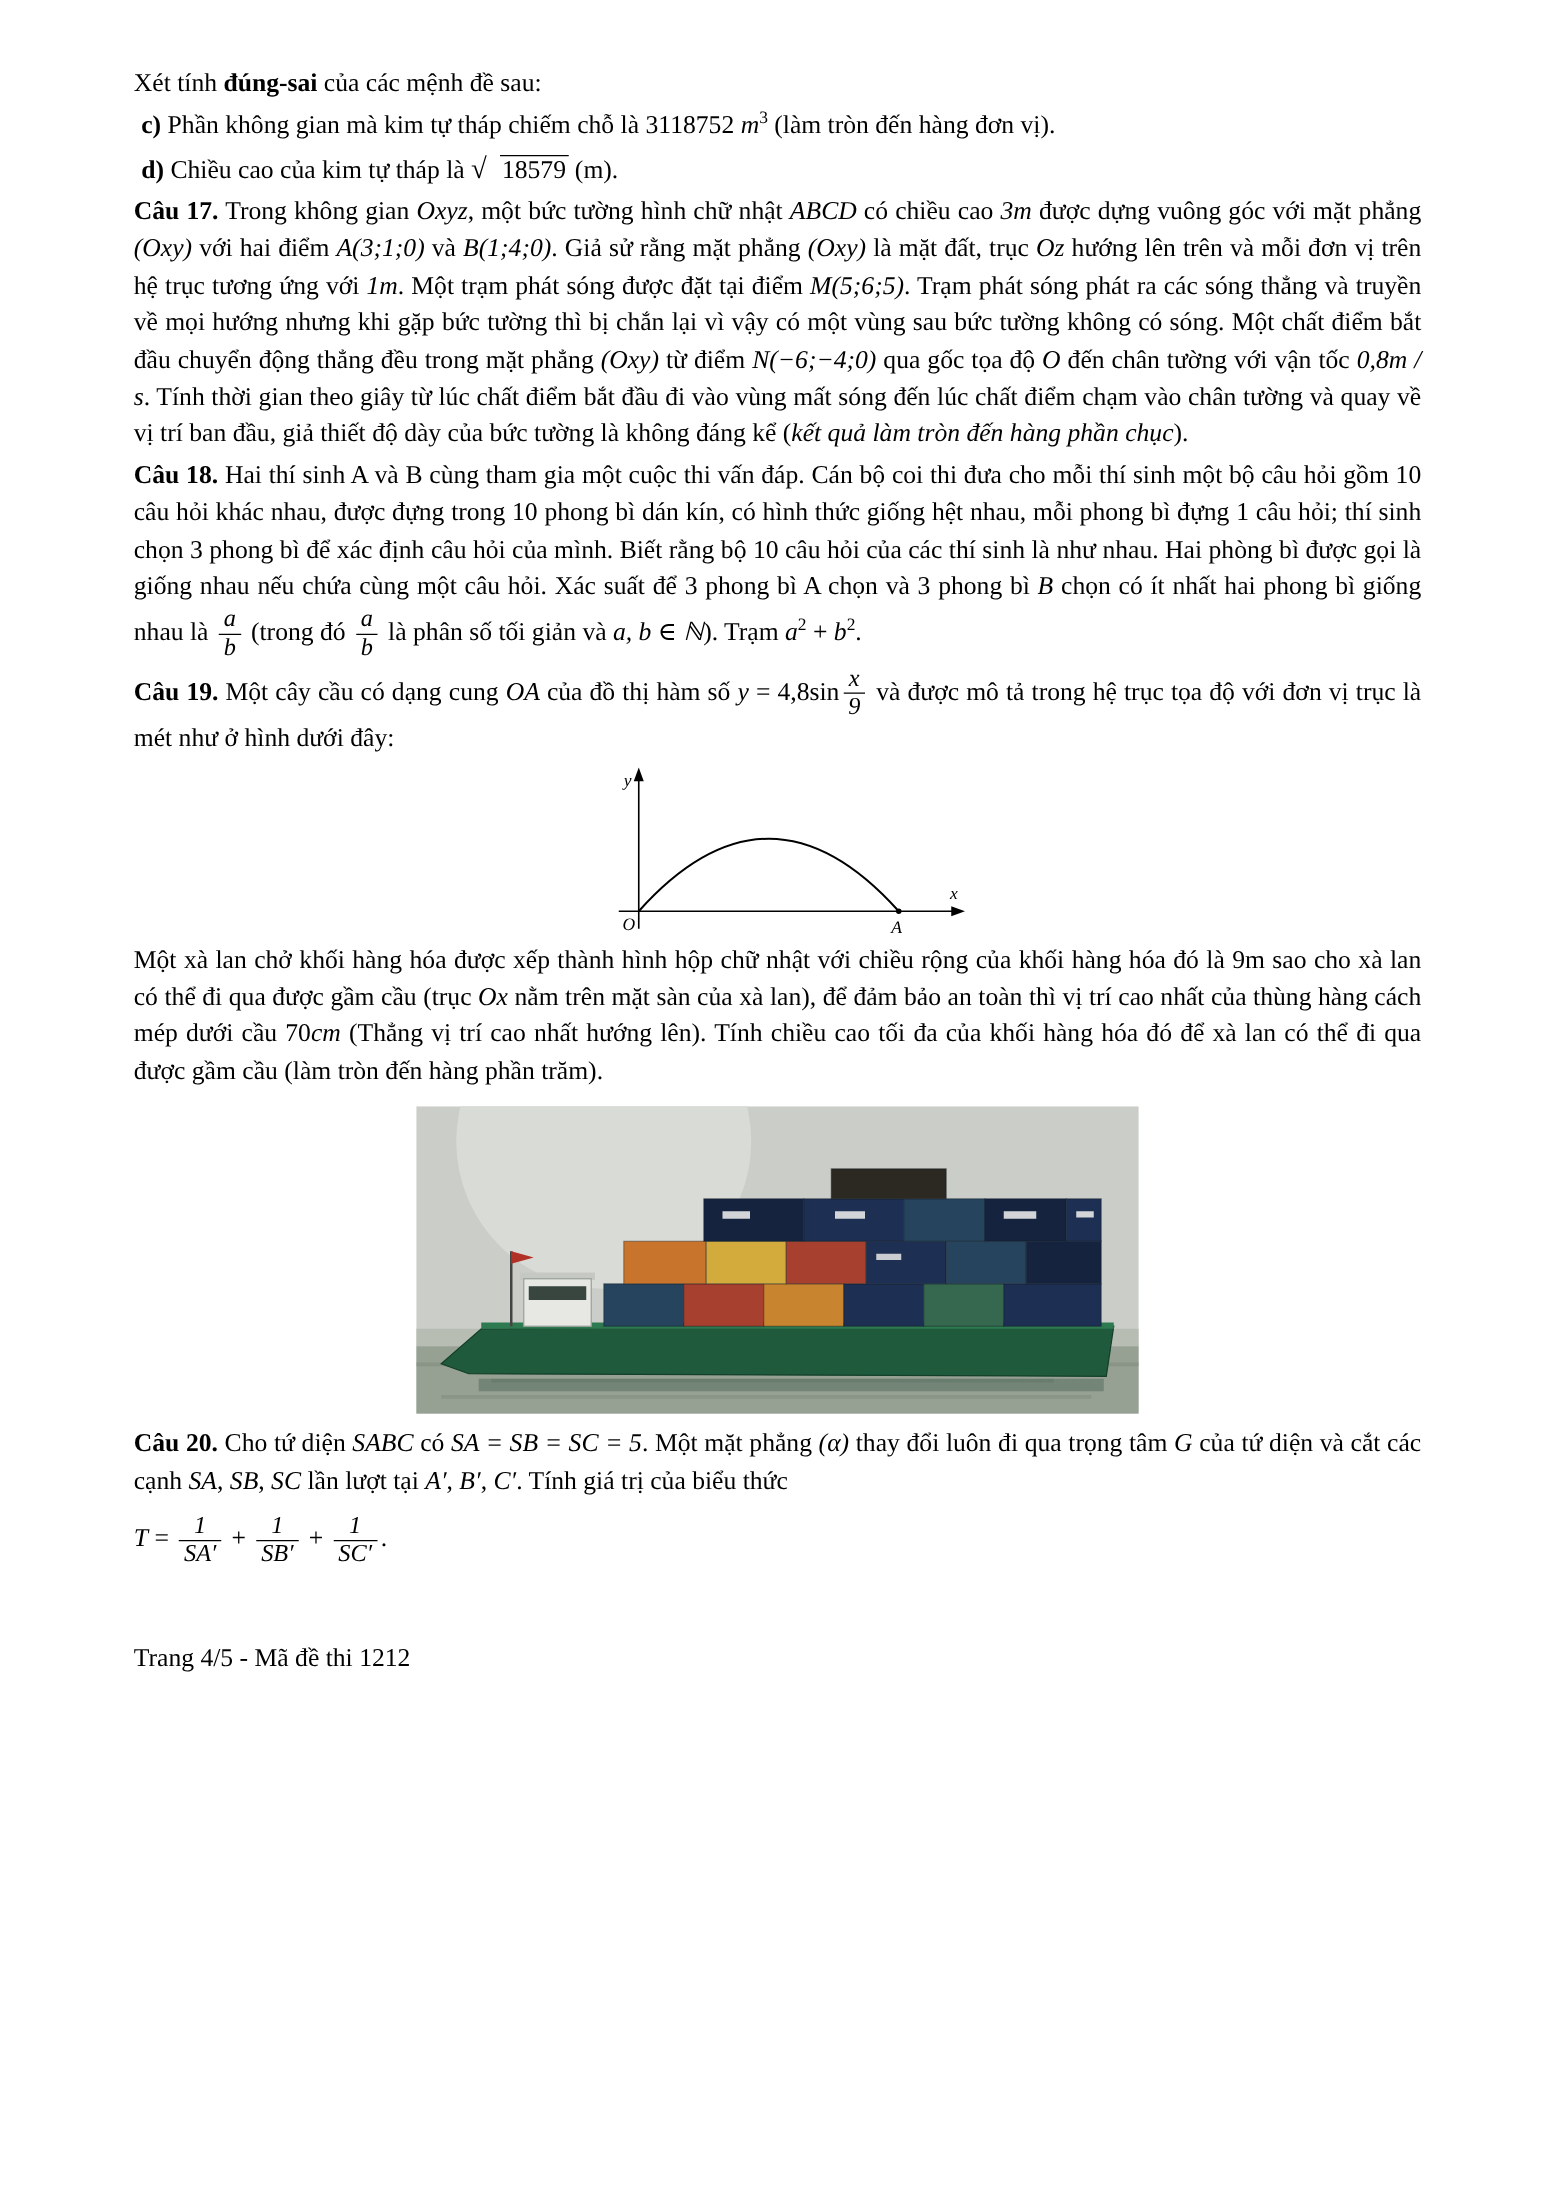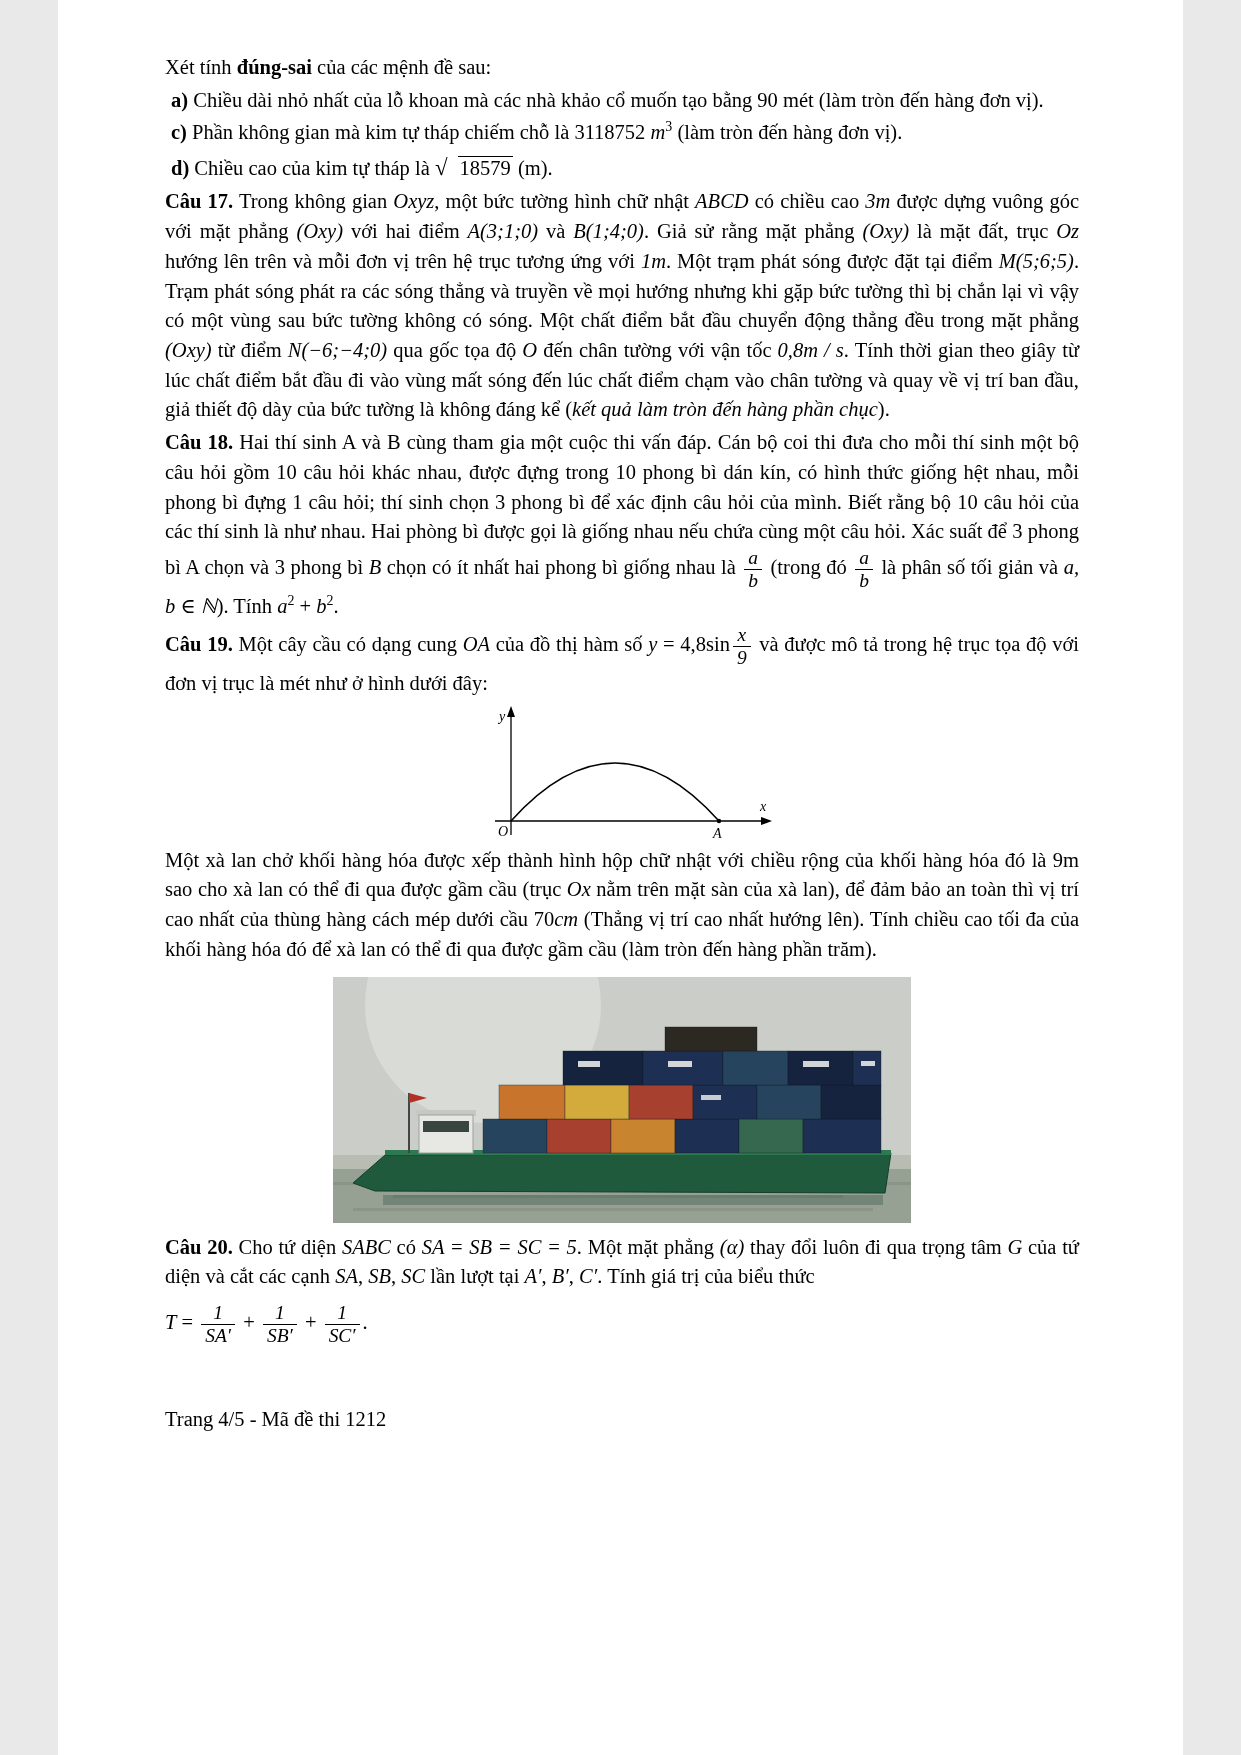--- a/index.html
+++ b/index.html
@@ -1,17 +1,17 @@
 <!DOCTYPE html>
 <html><head>
 <meta charset="utf-8">
 <style>
   html,body{margin:0;padding:0;background:#e9e9e9;}
   .page{
-    width:1125px;min-height:1755px;margin:0 auto;background:#ffffff;
+    width:1241px;min-height:1755px;margin:0 auto;background:#ffffff;
     box-sizing:border-box;padding:50px 104px 40px 107px;
     font-family:"Liberation Serif","DejaVu Serif",serif;
     font-size:20.5px;line-height:1.45;color:#000;
   }
   .para{margin:3px 0;text-align:justify;}
   .para.item{padding-left:6px;}
   .para.formula{text-align:left;margin-top:10px;}
   .bd{font-weight:bold;}
   .it{font-style:italic;}
   sup{font-size:0.68em;line-height:0;}
@@ -28,31 +28,30 @@
   .footer{text-align:left;margin-top:58px;}
   svg text{font-family:"Liberation Serif","DejaVu Serif",serif;}
 </style>
 </head>
 <body>
 
 <div class="page">
 
   <div class="blocks">
       <div class="para"><span>Xét tính </span><span class="bd">đúng-sai</span><span> của các mệnh đề sau:</span></div>
-      <div class="para item"><span class="bd">a)</span><span> Chiều dài nhỏ nhất của lỗ khoan mà các nhà khảo cổ muốn tạo bằng 90 mét (làm tròn đến hàng đơn vị).</span></div>
       <div class="para item"><span class="bd">c)</span><span> Phần không gian mà kim tự tháp chiếm chỗ là 3118752 </span><span class="it">m</span><sup>3</sup><span> (làm tròn đến hàng đơn vị).</span></div>
       <div class="para item"><span class="bd">d)</span><span> Chiều cao của kim tự tháp là </span><span class="sqrt"><span class="rad">√</span><span class="radbody">18579</span></span><span> (m).</span></div>
       <div class="para"><span class="bd">Câu 17.</span><span> Trong không gian </span><span class="it">Oxyz</span><span>, một bức tường hình chữ nhật </span><span class="it">ABCD</span><span> có chiều cao </span><span class="it">3m</span><span> được dựng vuông góc với mặt phẳng </span><span class="it">(Oxy)</span><span> với hai điểm </span><span class="it">A(3;1;0)</span><span> và </span><span class="it">B(1;4;0)</span><span>. Giả sử rằng mặt phẳng </span><span class="it">(Oxy)</span><span> là mặt đất, trục </span><span class="it">Oz</span><span> hướng lên trên và mỗi đơn vị trên hệ trục tương ứng với </span><span class="it">1m</span><span>. Một trạm phát sóng được đặt tại điểm </span><span class="it">M(5;6;5)</span><span>. Trạm phát sóng phát ra các sóng thẳng và truyền về mọi hướng nhưng khi gặp bức tường thì bị chắn lại vì vậy có một vùng sau bức tường không có sóng. Một chất điểm bắt đầu chuyển động thẳng đều trong mặt phẳng </span><span class="it">(Oxy)</span><span> từ điểm </span><span class="it">N(−6;−4;0)</span><span> qua gốc tọa độ </span><span class="it">O</span><span> đến chân tường với vận tốc </span><span class="it">0,8m / s</span><span>. Tính thời gian theo giây từ lúc chất điểm bắt đầu đi vào vùng mất sóng đến lúc chất điểm chạm vào chân tường và quay về vị trí ban đầu, giả thiết độ dày của bức tường là không đáng kể (</span><span class="it">kết quả làm tròn đến hàng phần chục</span><span>).</span></div>
       <div class="para"><span class="bd">Câu 18.</span><span> Hai thí sinh A và B cùng tham gia một cuộc thi vấn đáp. Cán bộ coi thi đưa cho mỗi thí sinh một bộ câu hỏi gồm 10 câu hỏi khác nhau, được đựng trong 10 phong bì dán kín, có hình thức giống hệt nhau, mỗi phong bì đựng 1 câu hỏi; thí sinh chọn 3 phong bì để xác định câu hỏi của mình. Biết rằng bộ 10 câu hỏi của các thí sinh là như nhau. Hai phòng bì được gọi là giống nhau nếu chứa cùng một câu hỏi. Xác suất để 3 phong bì A chọn và 3 phong bì </span><span class="it">B</span><span> chọn có ít nhất hai phong bì giống nhau là </span><span class="frac it">
           <span class="num">a</span>
           <span class="den">b</span>
         </span><span> (trong đó </span><span class="frac it">
           <span class="num">a</span>
           <span class="den">b</span>
-        </span><span> là phân số tối giản và </span><span class="it">a, b ∈ ℕ</span><span>). Tính </span><span class="it">a</span><sup>2</sup><span> + </span><span class="it">b</span><sup>2</sup><span>.</span></div>
+        </span><span> là phân số tối giản và </span><span class="it">a, b ∈ ℕ</span><span>). Trạm </span><span class="it">a</span><sup>2</sup><span> + </span><span class="it">b</span><sup>2</sup><span>.</span></div>
       <div class="para"><span class="bd">Câu 19.</span><span> Một cây cầu có dạng cung </span><span class="it">OA</span><span> của đồ thị hàm số </span><span class="it">y</span><span> = 4,8sin</span><span class="frac it">
           <span class="num">x</span>
           <span class="den">9</span>
         </span><span> và được mô tả trong hệ trục tọa độ với đơn vị trục là mét như ở hình dưới đây:</span></div>
     </div>
 
   <div class="figure figure-graph">
     <svg width="310" height="140" viewBox="0 0 310 140">
 
       <g>

